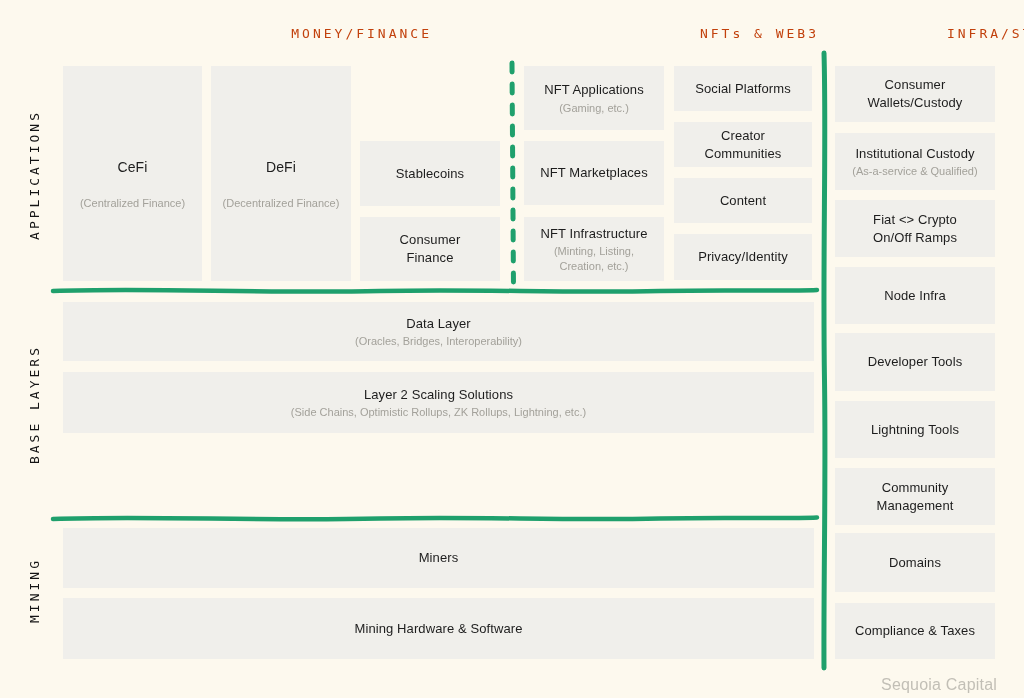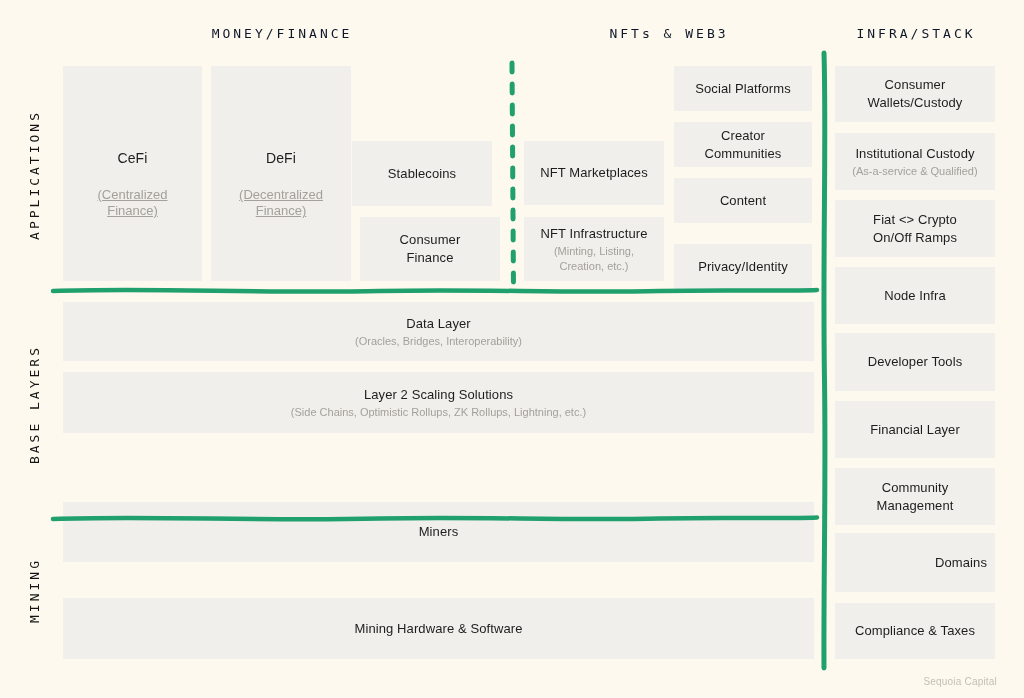--- a/index.html
+++ b/index.html
@@ -17,26 +17,26 @@
     width: 1024px;
     height: 698px;
     background: var(--background);
     font-family: "Liberation Sans", sans-serif;
     overflow: hidden;
   }
   .hdr {
     position: absolute;
     top: 26px;
     width: 300px;
-    text-align: center;
+    text-align: right;
     font-family: "DejaVu Sans Mono", monospace;
     font-size: 13px;
     font-weight: 500;
     letter-spacing: 3px;
-    color: #0f172a;
+    color: #c2410c;
     white-space: nowrap;
   }
   .vlabel {
     position: absolute;
     left: 27px;
     writing-mode: vertical-rl;
     transform: rotate(180deg);
     font-family: "DejaVu Sans Mono", monospace;
     font-size: 13px;
     font-weight: 500;
@@ -62,31 +62,31 @@
     white-space: pre-line;
   }
   .box.big .t { font-size: 14px; margin-top: 22px; }
   .box .s {
     font-size: 11px;
     line-height: 1.3;
     color: var(--muted-text);
     margin-top: 2px;
     white-space: pre-line;
   }
-  .box.big .s { font-size: 13px; margin-top: 19px; text-decoration: underline; }
+  .box.big .s { font-size: 11px; margin-top: 19px; }
   .lines {
     position: absolute;
     inset: 0;
     pointer-events: none;
   }
   .footer {
     position: absolute;
     right: 27px;
     top: 676px;
-    font-size: 10px;
+    font-size: 16px;
     letter-spacing: 0.2px;
     color: var(--footer-text);
     white-space: nowrap;
   }
 </style>
 </head>
 <body>
 
 <div class="canvas">
 
@@ -99,61 +99,65 @@
   <div class="vlabel" style="top:558px;">MINING</div>
 
   <div class="box big" style="left:63px;top:66px;width:139px;height:215px;">
     <div class="t">CeFi</div>
     <div class="s">(Centralized Finance)</div>
   </div>
   <div class="box big" style="left:211px;top:66px;width:140px;height:215px;">
     <div class="t">DeFi</div>
     <div class="s">(Decentralized Finance)</div>
   </div>
-  <div class="box" style="left:352px;top:141px;width:140px;height:65px;">
+  <div class="box" style="left:360px;top:141px;width:140px;height:65px;">
     <div class="t">Stablecoins</div>
   </div>
   <div class="box" style="left:360px;top:217px;width:140px;height:64px;">
     <div class="t">Consumer
 Finance</div>
   </div>
 
+  <div class="box" style="left:524px;top:66px;width:140px;height:64px;">
+    <div class="t">NFT Applications</div>
+    <div class="s">(Gaming, etc.)</div>
+  </div>
   <div class="box" style="left:524px;top:141px;width:140px;height:64px;">
     <div class="t">NFT Marketplaces</div>
   </div>
   <div class="box" style="left:524px;top:217px;width:140px;height:64px;">
     <div class="t">NFT Infrastructure</div>
     <div class="s">(Minting, Listing,
 Creation, etc.)</div>
   </div>
 
   <div class="box" style="left:674px;top:66px;width:138px;height:45px;">
     <div class="t">Social Platforms</div>
   </div>
   <div class="box" style="left:674px;top:122px;width:138px;height:45px;">
     <div class="t">Creator
 Communities</div>
   </div>
   <div class="box" style="left:674px;top:178px;width:138px;height:45px;">
     <div class="t">Content</div>
   </div>
-  <div class="box" style="left:674px;top:244px;width:138px;height:46px;text-align:right;">
+  <div class="box" style="left:674px;top:234px;width:138px;height:46px;text-align:right;">
     <div class="t">Privacy/Identity</div>
   </div>
 
   <div class="box" style="left:63px;top:302px;width:751px;height:59px;">
     <div class="t">Data Layer</div>
     <div class="s">(Oracles, Bridges, Interoperability)</div>
   </div>
   <div class="box" style="left:63px;top:372px;width:751px;height:61px;">
     <div class="t">Layer 2 Scaling Solutions</div>
     <div class="s">(Side Chains, Optimistic Rollups, ZK Rollups, Lightning, etc.)</div>
   </div>
 
-  <div class="box" style="left:63px;top:502px;width:751px;height:60px;">
+  <div class="box" style="left:63px;top:528px;width:751px;height:60px;">
     <div class="t">Miners</div>
   </div>
   <div class="box" style="left:63px;top:598px;width:751px;height:61px;">
     <div class="t">Mining Hardware &amp; Software</div>
   </div>
 
   <div class="box" style="left:835px;top:66px;width:160px;height:56px;">
     <div class="t">Consumer
 Wallets/Custody</div>
   </div>
@@ -165,27 +169,27 @@
     <div class="t">Fiat &lt;&gt; Crypto
 On/Off Ramps</div>
   </div>
   <div class="box" style="left:835px;top:333px;width:160px;height:58px;">
     <div class="t">Developer Tools</div>
   </div>
   <div class="box" style="left:835px;top:267px;width:160px;height:57px;">
     <div class="t">Node Infra</div>
   </div>
   <div class="box" style="left:835px;top:401px;width:160px;height:57px;">
-    <div class="t">Financial Layer</div>
+    <div class="t">Lightning Tools</div>
   </div>
   <div class="box" style="left:835px;top:468px;width:160px;height:57px;">
     <div class="t">Community
 Management</div>
   </div>
-  <div class="box" style="left:835px;top:533px;width:160px;height:59px;align-items:flex-end;">
+  <div class="box" style="left:835px;top:533px;width:160px;height:59px;">
     <div class="t">Domains</div>
   </div>
   <div class="box" style="left:835px;top:603px;width:160px;height:56px;">
     <div class="t">Compliance &amp; Taxes</div>
   </div>
 
   <svg class="lines" width="1024" height="698" viewBox="0 0 1024 698">
     <path d="M512 63 L513.5 289" fill="none" stroke="#1FA06C" stroke-width="5" stroke-linecap="round" stroke-dasharray="9 12"></path>
     <path d="M53 291 C150 287.5 260 293.5 380 291 C480 289 560 293 660 291 C730 289.5 780 291.5 817 290" fill="none" stroke="#1FA06C" stroke-width="4.5" stroke-linecap="round"></path>
     <path d="M53 519 C150 515.5 260 521.5 380 518.5 C480 516.5 560 520.5 660 518.5 C730 517 780 519 817 517.5" fill="none" stroke="#1FA06C" stroke-width="4.5" stroke-linecap="round"></path>

